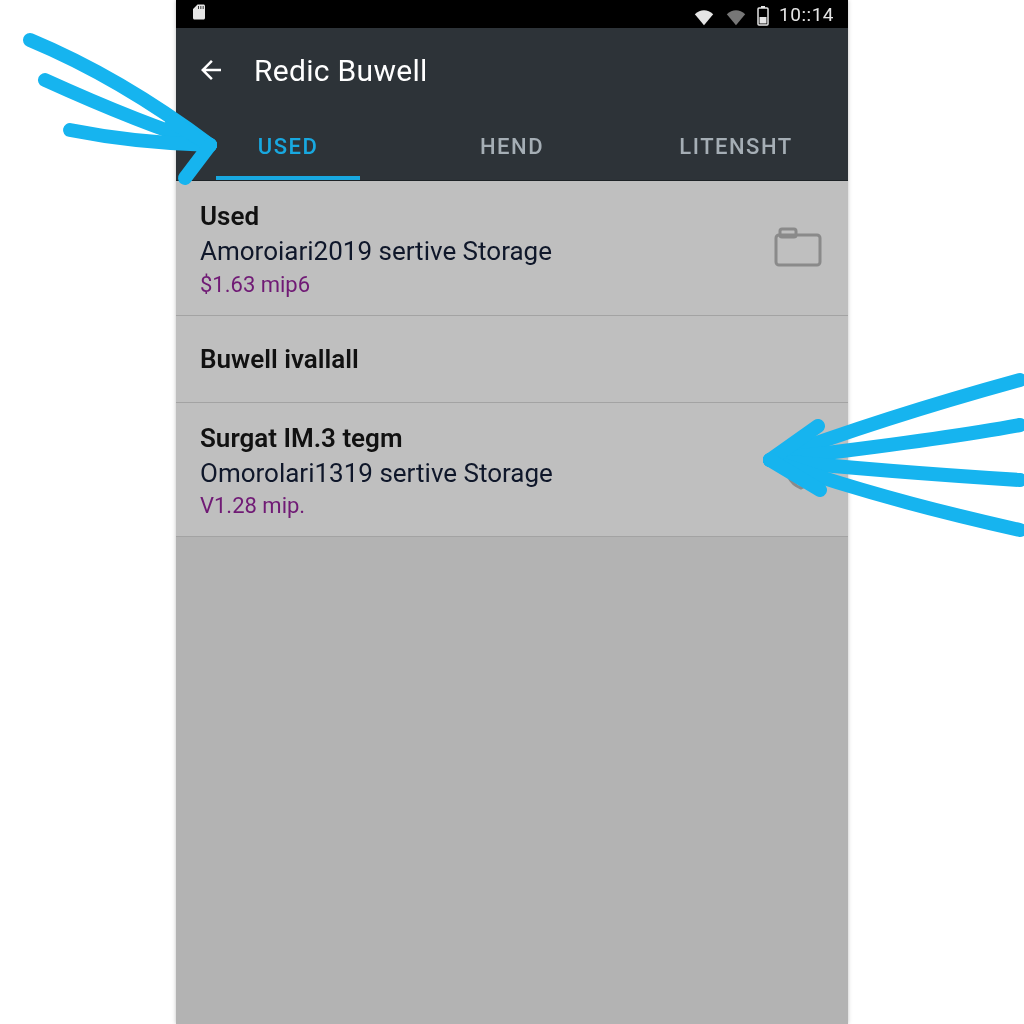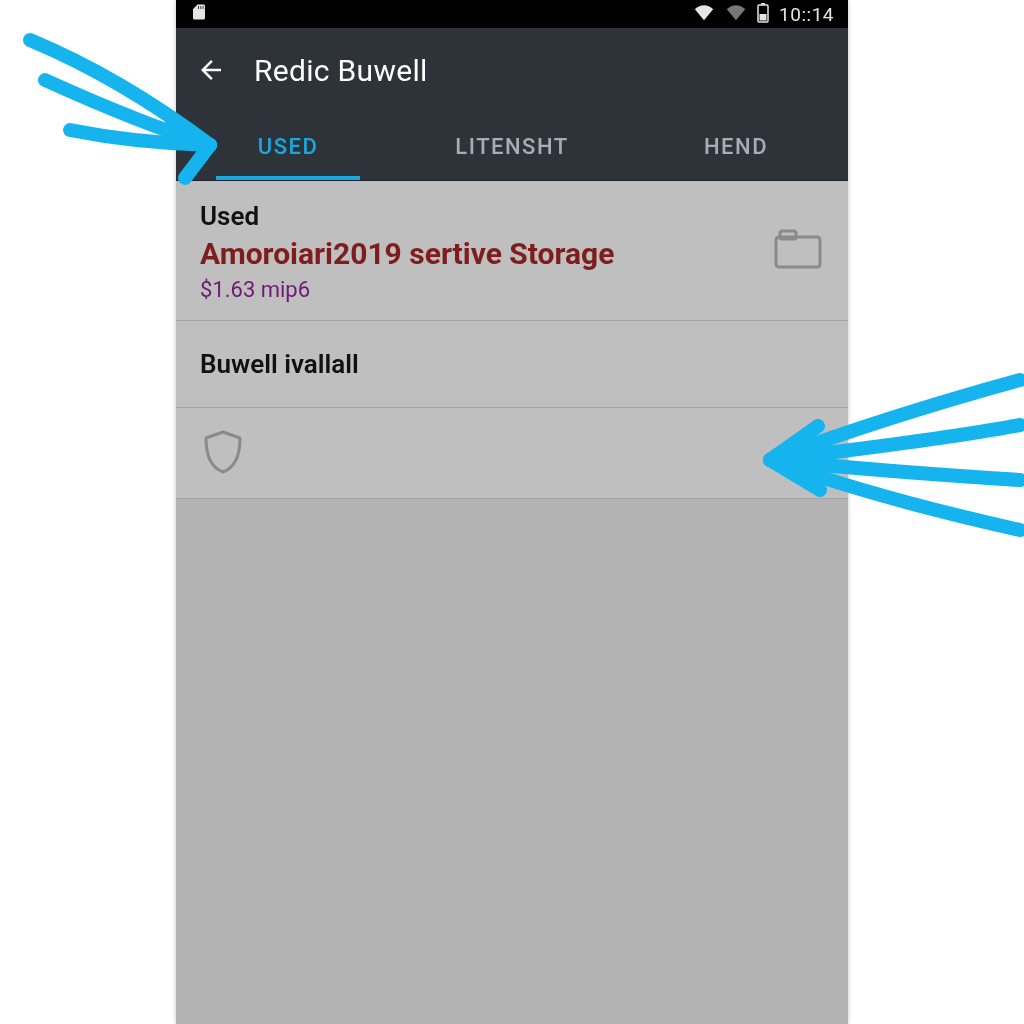--- a/index.html
+++ b/index.html
@@ -13,21 +13,21 @@
     background:#b3b3b3;
     box-shadow:0 0 4px rgba(0,0,0,.25);
   }
 
   
   .status-bar{
     height:28px;background:#000;color:#e5e5e5;
     display:flex;align-items:center;justify-content:space-between;
     padding:0 14px;font-size:19px;letter-spacing:.5px;
   }
-  .status-left,.status-right{display:flex;align-items:flex-start;gap:10px;}
+  .status-left,.status-right{display:flex;align-items:flex-end;gap:10px;}
   .status-right svg{display:block;}
 
   
   .app-bar{
     height:84px;background:#2d3338;color:#ffffff;
     display:flex;align-items:center;padding:0 20px;
     font-size:30px;font-weight:400;
   }
   .app-bar .back{margin-right:28px;display:flex;align-items:center;}
   .app-bar .title{letter-spacing:.3px;}
@@ -50,21 +50,21 @@
 
   
   .list{background:#bfbfbf;}
   .list-item{
     display:flex;align-items:center;justify-content:space-between;
     padding:20px 24px 18px 24px;
     border-bottom:1px solid #a3a3a3;
   }
   .list-item .texts{display:flex;flex-direction:column;gap:4px;}
   .list-item .title{font-size:26px;font-weight:600;color:#111;}
-  .list-item .sub{font-size:30px;color:#7f1d1d;line-height:1.25;font-weight:bold;}
+  .list-item .sub{font-size:26px;color:#0f172a;line-height:1.25;}
   .list-item .meta{font-size:22px;color:#701a75;}
   .list-item .right-icon{color:#7a7a7a;}
   .list-item.compact{padding:28px 24px;}
   .list-item.compact .title{font-size:26px;}
 
   
   .annot svg{position:absolute;}
   .annot path{stroke:#16b4ef;stroke-width:14;fill:none;stroke-linecap:round;stroke-linejoin:round;}
 
 </style>
@@ -112,24 +112,24 @@
           </svg>
       </span>
       <span class="title">Redic Buwell</span>
     </div>
 
     <div class="tab-bar">
       <div class="tab active">
           <span>USED</span>
         </div>
       <div class="tab">
-          <span>LITENSHT</span>
+          <span>HEND</span>
         </div>
       <div class="tab">
-          <span>HEND</span>
+          <span>LITENSHT</span>
         </div>
     </div>
 
     <div class="list">
 
       <div class="list-item">
         <div class="texts">
           <span class="title">Used</span>
           <span class="sub">Amoroiari2019 sertive Storage</span>
           <span class="meta">$1.63 mip6</span>
@@ -142,20 +142,25 @@
         </span>
       </div>
 
       <div class="list-item compact">
         <div class="texts">
           <span class="title">Buwell ivallall</span>
         </div>
       </div>
 
       <div class="list-item">
+        <div class="texts">
+          <span class="title">Surgat IM.3 tegm</span>
+          <span class="sub">Omorolari1319 sertive Storage</span>
+          <span class="meta">V1.28 mip.</span>
+        </div>
         <span class="right-icon">
           <svg width="46" height="48" viewBox="0 0 46 48">
               <path d="M23 4 L40 10 C40 28 34 40 23 44 C12 40 6 28 6 10 Z" fill="none" stroke="#8a8a8a" stroke-width="3" stroke-linejoin="round"></path>
             </svg>
         </span>
       </div>
 
     </div>
 
   </div>

